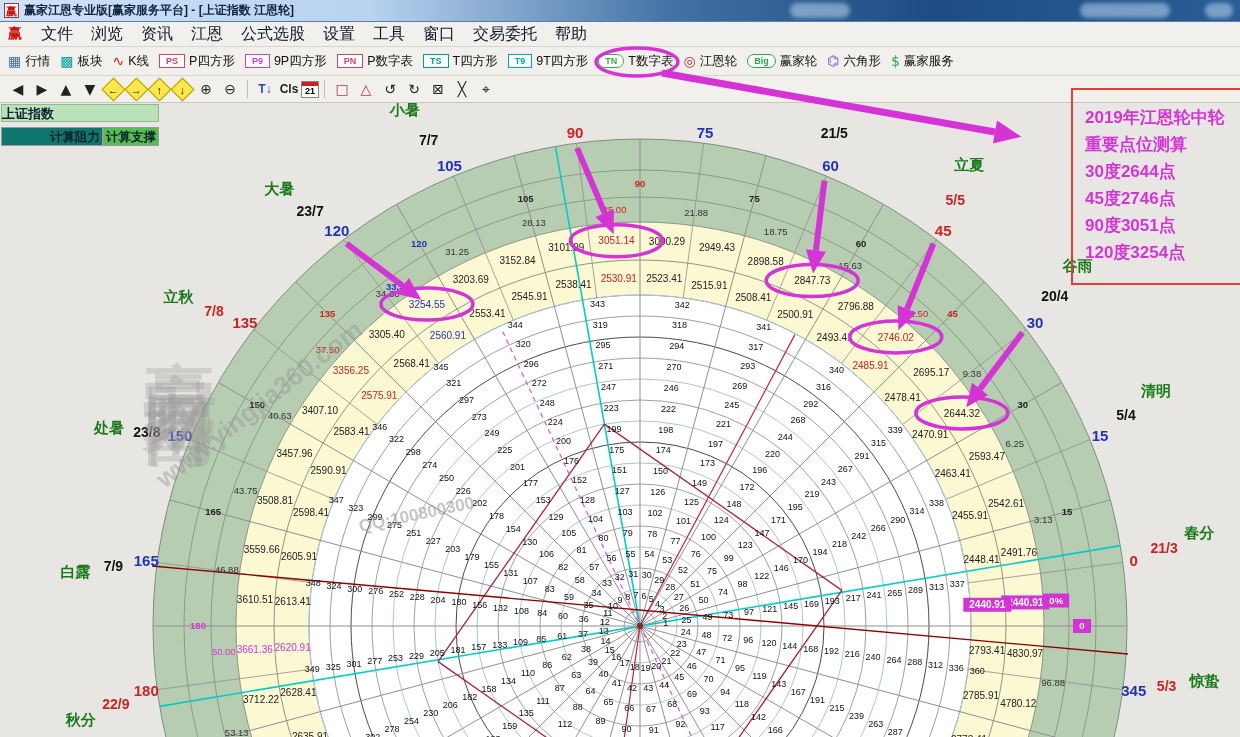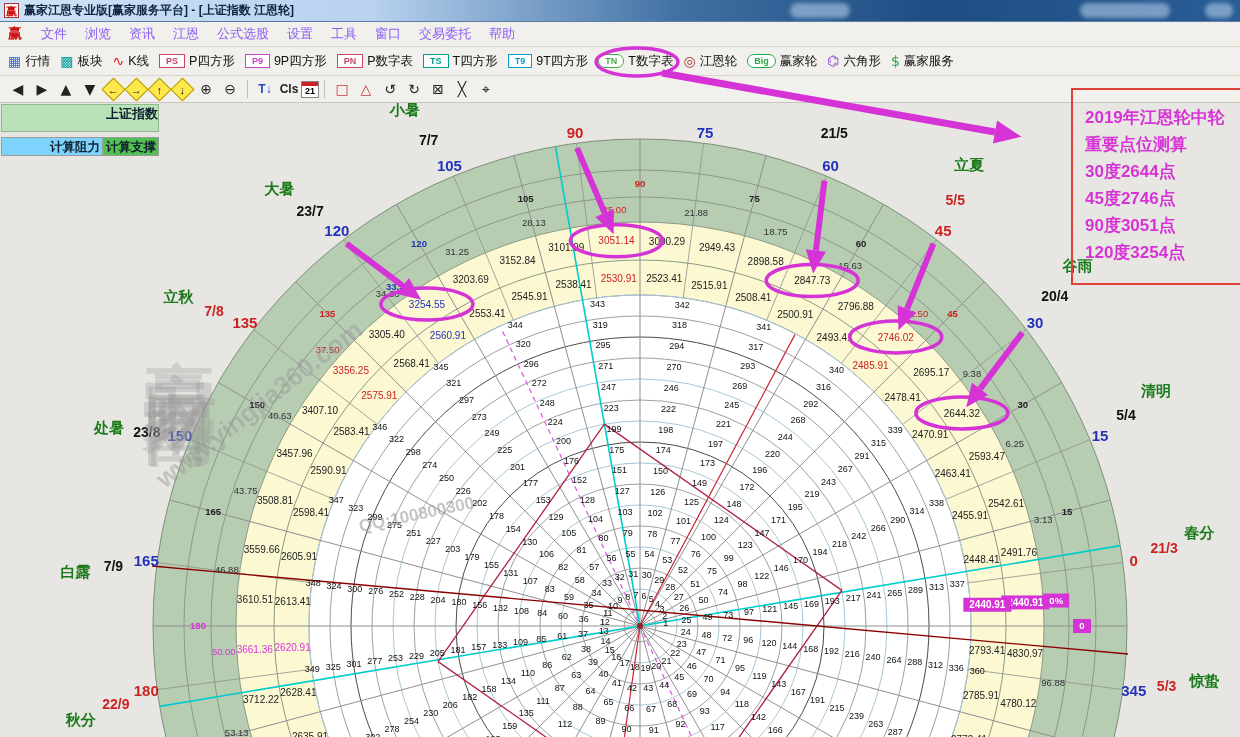--- a/index.html
+++ b/index.html
@@ -15,21 +15,21 @@
     background:linear-gradient(90deg,#cfe2f7 0%,#b8d2ef 30%,#3f6fa3 55%,#1d4d82 75%,#2a5d96 100%);
     display:flex; align-items:center; padding-left:4px; border-bottom:1px solid #5a7da3; }
   #titlebar .app-ico { width:15px; height:15px; background:#fff; color:#cc1111; font-weight:bold;
     font-size:11px; line-height:15px; text-align:center; border:1px solid #aa3333; margin-right:5px; }
   #titlebar .title-text { font-size:12px; font-weight:bold; color:#102540; white-space:nowrap; }
   .blur-blob { position:absolute; top:3px; height:15px; border-radius:8px; background:rgba(190,215,240,.55); filter:blur(2px); }
 
   #menubar { position:absolute; left:0; top:22px; width:1240px; height:25px; z-index:10;
     background:#f2f0ec; border-bottom:1px solid #d8d5cf; display:flex; align-items:center; }
   #menubar .menu-logo { color:#cc1111; font-weight:bold; font-size:14px; margin:0 10px 0 8px; }
-  #menubar .menu-item { font-size:13px; color:#8b5cf6; padding:5px 9px; cursor:default; }
+  #menubar .menu-item { font-size:16px; color:#0f172a; padding:5px 9px; cursor:default; }
 
   #toolbar1 { position:absolute; left:0; top:47px; width:1240px; height:29px; z-index:10;
     background:#f2f0ec; border-bottom:1px solid #d8d5cf; display:flex; align-items:center; padding-left:4px; }
   .tb1-item { display:flex; align-items:center; font-size:12.5px; color:#111; padding:2px 6px 2px 4px; cursor:default; }
   .tb1-item .badge { display:inline-block; font-size:9px; font-weight:bold; line-height:12px;
     padding:0 6px; border:1px solid; margin-right:4px; background:#fff; }
   .tb1-item .glyph { font-size:14px; margin-right:4px; font-family:"DejaVu Sans",sans-serif; }
 
   #toolbar2 { position:absolute; left:0; top:76px; width:1240px; height:27px; z-index:10;
     background:#f2f0ec; border-bottom:1px solid #c9c6c0; display:flex; align-items:center; padding-left:6px; }
@@ -39,28 +39,28 @@
   .tb2-diamond { width:17px; height:17px; transform:rotate(45deg); background:#ffe84d; border:1px solid #b89b00;
     display:flex; align-items:center; justify-content:center; margin:0 3px; }
   .tb2-diamond span { transform:rotate(-45deg); font-size:11px; font-weight:bold; color:#111; }
   .tb2-cal { width:18px; height:17px; border:1px solid #888; background:#fff; font-size:9px; font-weight:bold;
     text-align:center; line-height:14px; position:relative; }
   .tb2-cal::before { content:""; position:absolute; left:0; top:0; width:100%; height:4px; background:#cc2222; }
   .tb2-cal b { position:relative; top:2px; }
 
   
   #info-panel { position:absolute; left:1px; top:104px; width:158px; z-index:20; }
-  #info-title { height:28px; background:#b9e2b9; border:1px solid #8fb98f; text-align:right;
+  #info-title { height:18px; background:#b9e2b9; border:1px solid #8fb98f; text-align:left;
     font-size:13px; font-weight:bold; color:#102030; line-height:18px; }
   .info-chip { margin-top:4px; background:#a6cbf0; border:1px solid #8fb6e0; font-size:12.5px; font-weight:bold;
     color:#a01850; padding:2px 3px; white-space:nowrap; overflow:hidden; }
   #info-buttons { display:flex; margin-top:5px; }
   #info-buttons .btn { flex:1; height:19px; font-size:12.5px; text-align:center; line-height:18px;
     border:1px solid #9a9a9a; cursor:default; color:#102030; font-weight:bold; }
-  .btn-resist { background:#7dd3fc;padding-left:46px; }
+  .btn-resist { background:#0f766e;padding-left:46px; }
   .btn-support { background:#52c152; }
 
   
   #anno-box { position:absolute; left:1046px; top:88px; width:191px; height:197px; z-index:20;
     border:2px solid #e04038; padding:14px 0 0 12px; background:rgba(232,230,226,.0);margin-left:25px; }
   #anno-box .anno-line { font-size:17px; font-weight:bold; color:#d633d6; line-height:27px; white-space:nowrap; }
 
   
   .wm { position:absolute; color:rgba(140,140,140,.38); z-index:5; pointer-events:none; font-weight:bold; }
   #wm-brand { left:130px; top:300px; font-size:74px; writing-mode:vertical-rl; letter-spacing:10px; color:rgba(150,150,150,.30); }

